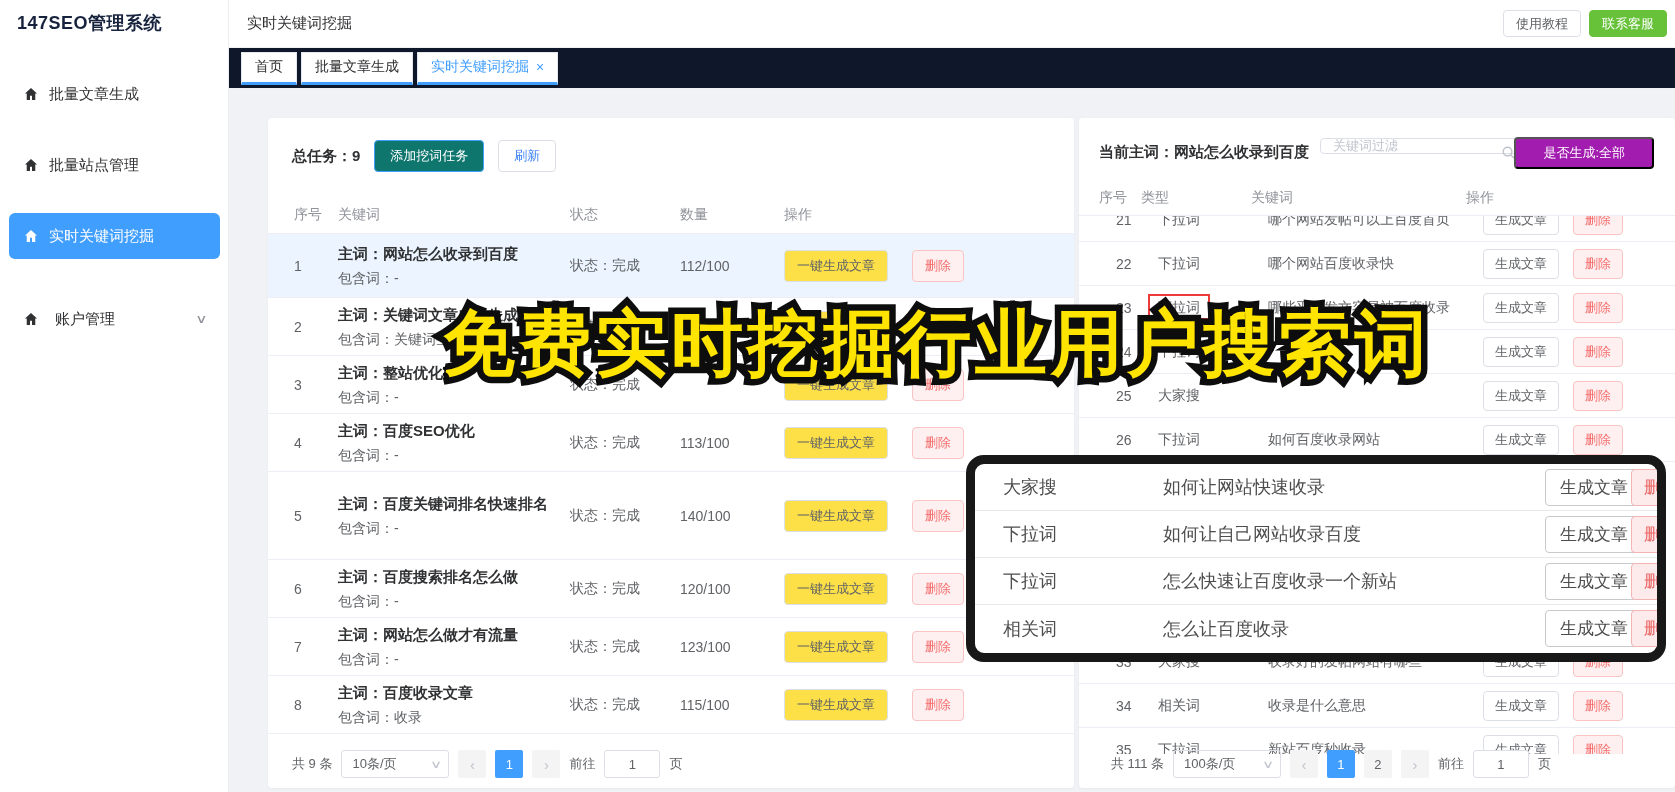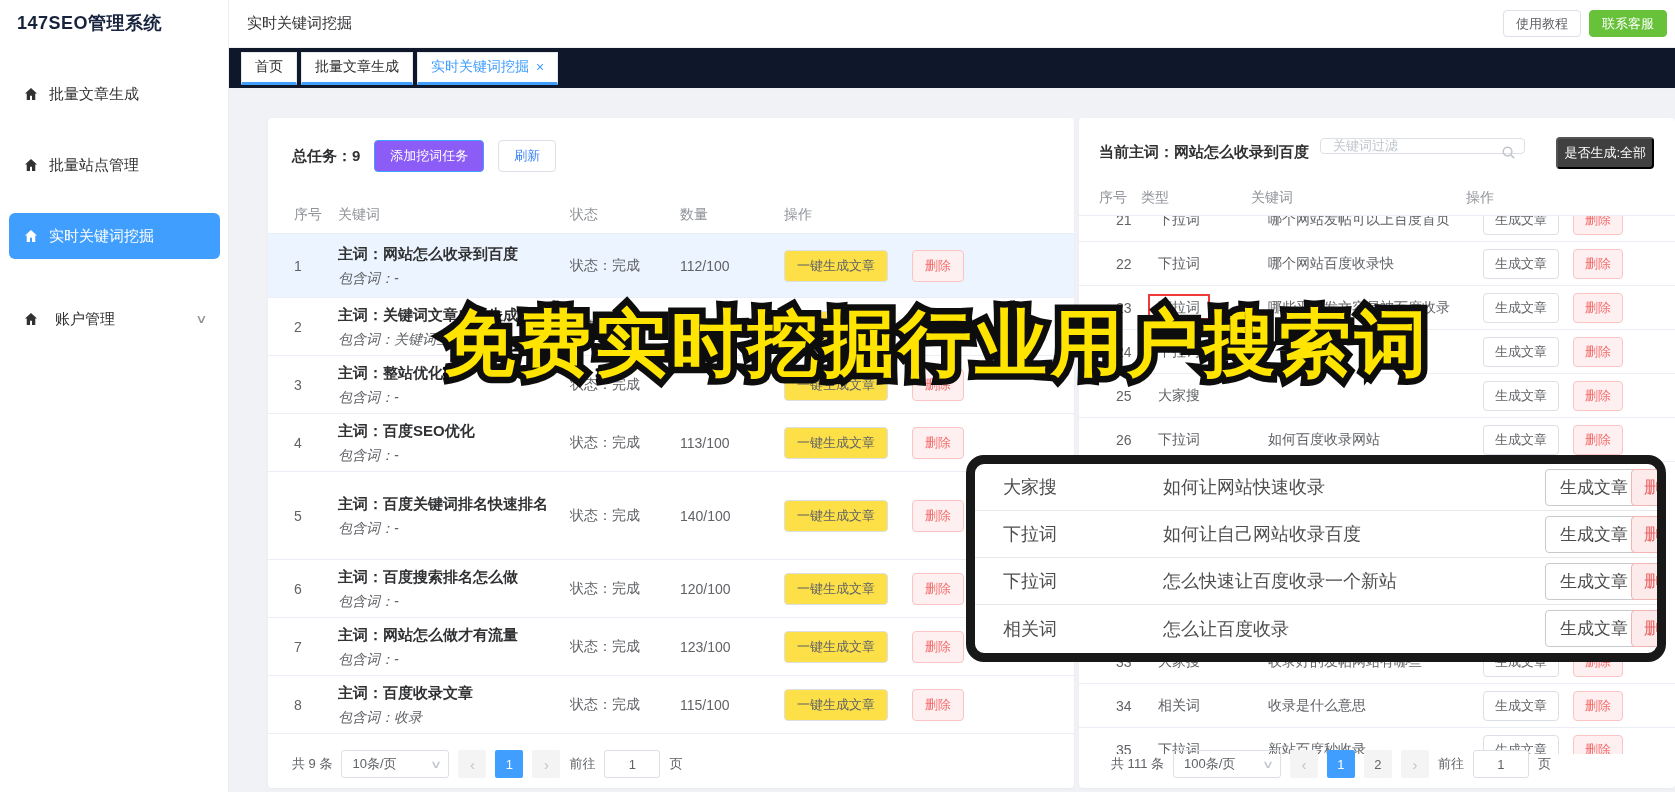--- a/index.html
+++ b/index.html
@@ -31,56 +31,56 @@
   .tab .tab-close { font-size:14px; color:#409eff; line-height:1; }
 
   
   .card { position:absolute; background:#fff; border-radius:4px; box-shadow:0 1px 3px rgba(0,0,0,.04); }
   .card-left  { left:268px;  top:118px; width:806px; height:670px; }
   .card-right { left:1079px; top:118px; width:596px; height:670px; }
 
   
   .lc-toolbar { position:absolute; left:24px; top:22px; display:flex; align-items:center; gap:14px; }
   .lc-total { font-size:15px; font-weight:bold; color:#303133; }
-  .btn-blue { height:32px; padding:0 15px; background:#8b5cf6; border:1px solid #409eff; border-radius:4px; font-size:13px; color:#fff; display:inline-flex; align-items:center; cursor:pointer; }
+  .btn-blue { height:32px; padding:0 15px; background:#0f766e; border:1px solid #409eff; border-radius:4px; font-size:13px; color:#fff; display:inline-flex; align-items:center; cursor:pointer; }
   .btn-white { height:32px; padding:0 15px; background:#fff; border:1px solid #dcdfe6; border-radius:4px; font-size:13px; color:#3b82f6; display:inline-flex; align-items:center; cursor:pointer; }
 
   
   .ltable { position:absolute; left:0; top:78px; width:100%; }
   .lrow, .lhead { display:flex; padding-left:26px; align-items:center; }
   .lhead { height:38px; border-bottom:1px solid #ebeef5; font-size:14px; color:#909399; }
   .lcol-no { width:44px; flex:0 0 44px; }
   .lcol-kw { width:232px; flex:0 0 232px; padding-right:8px; }
   .lcol-st { width:110px; flex:0 0 110px; }
   .lcol-ct { width:104px; flex:0 0 104px; }
   .lcol-op { flex:1; display:flex; align-items:center; gap:24px; }
   .lrow { border-bottom:1px solid #ebeef5; font-size:14px; color:#606266; }
   .lrow.hl { background:#ecf5ff; }
   .lrow .kw-main { font-size:15px; font-weight:bold; color:#303133; line-height:22px; }
-  .lrow .kw-sub { font-size:14px; color:#606266; line-height:21px; margin-top:3px;font-style:italic; }
+  .lrow .kw-sub { font-size:14px; color:#606266; line-height:21px; margin-top:3px; }
   .btn-gen { height:32px; padding:14px 12px; background:#fde047; border:1px solid #dcdfe6; border-radius:4px; font-size:13px; color:#606266; display:inline-flex; align-items:center; cursor:pointer; white-space:nowrap; }
   .btn-del { height:32px; padding:0 12px; background:#fef0f0; border:1px solid #fbc4c4; border-radius:4px; font-size:13px; color:#f56c6c; display:inline-flex; align-items:center; cursor:pointer; white-space:nowrap; }
 
   
   .pager { position:absolute; left:24px; bottom:10px; display:flex; align-items:center; gap:9px; font-size:13px; color:#606266; }
   .pg-select { height:28px; min-width:108px; border:1px solid #dcdfe6; border-radius:3px; display:inline-flex; align-items:center; justify-content:space-between; padding:0 8px 0 10px; color:#606266; cursor:pointer; gap:8px; }
   .pg-select .sel-arrow { color:#c0c4cc; font-size:11px; transform:scaleX(1.5); }
   .pg-btn { width:28px; height:28px; background:#f4f4f5; border-radius:2px; display:inline-flex; align-items:center; justify-content:center; color:#c0c4cc; font-size:15px; cursor:pointer; }
   .pg-num { min-width:28px; height:28px; background:#f4f4f5; border-radius:2px; display:inline-flex; align-items:center; justify-content:center; color:#606266; font-size:13px; cursor:pointer; }
   .pg-num.active { background:#409eff; color:#fff; }
   .pg-goto-input { width:56px; height:28px; border:1px solid #dcdfe6; border-radius:3px; text-align:center; font-size:13px; color:#606266; outline:none; font-family:inherit; }
 
   
   .rc-head { position:absolute; left:0; top:18px; width:100%; height:34px; }
   .rc-title { position:absolute; left:20px; top:7px; font-size:15px; font-weight:bold; color:#303133; white-space:nowrap; }
   .rc-filter { position:absolute; left:241px; top:0; width:205px; height:16px; }
   .rc-filter input { width:100%; height:100%; border:1px solid #dcdfe6; border-radius:4px; padding:0 30px 0 12px; font-size:13px; color:#606266; outline:none; font-family:inherit; }
   .rc-filter input::placeholder { color:#c0c4cc; }
   .rc-filter .search-ic { position:absolute; right:9px; top:9px; width:15px; height:15px; color:#c0c4cc; }
-  .rc-gen-btn { position:absolute; right:21px; top:1px; height:32px; padding:0 6px; background:#404040; border-radius:4px; color:#fff; font-size:13px; display:inline-flex; align-items:center; cursor:pointer; white-space:nowrap; }
+  .rc-gen-btn { position:absolute; right:21px; top:1px; height:32px; padding:0 27px; background:#a21caf; border-radius:4px; color:#fff; font-size:13px; display:inline-flex; align-items:center; cursor:pointer; white-space:nowrap; }
 
   .rtable-head { position:absolute; left:0; top:62px; width:100%; height:36px; display:flex; align-items:center; padding-left:20px; font-size:14px; color:#909399; border-bottom:1px solid #ebeef5; }
   .rcol-no { width:42px; flex:0 0 42px; }
   .rcol-ty { width:110px; flex:0 0 110px; }
   .rcol-kw { width:215px; flex:0 0 215px; }
   .rcol-op { flex:1; display:flex; align-items:center; gap:14px; }
   .rviewport { position:absolute; left:0; top:98px; width:100%; height:538px; overflow:hidden; }
   .rrow { display:flex; align-items:center; padding-left:37px; height:44px; border-bottom:1px solid #ebeef5; font-size:14px; color:#606266; }
   .rrow.first { margin-top:-18px; }
   .rrow .type-boxed { border:2px solid #ef3a3a; padding:3px 8px; margin-left:-10px; }

